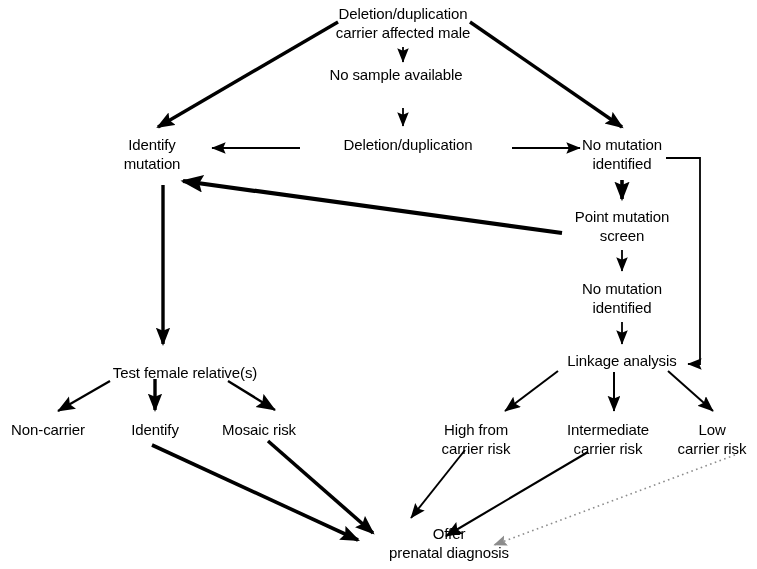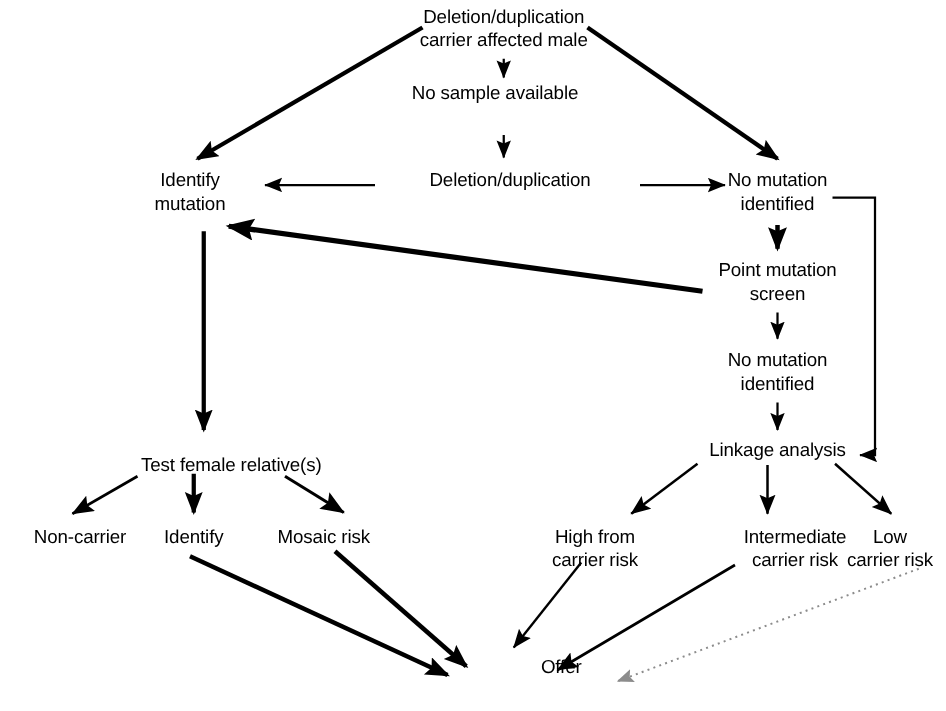--- a/index.html
+++ b/index.html
@@ -135,44 +135,45 @@
   </div>
 
   <div class="node" style="left:622px; top:351px;">
     <span class="line">Linkage analysis</span>
   </div>
 
   <div class="node" style="left:185px; top:351px;margin-top:12px;">
     <span class="line">Test female relative(s)</span>
   </div>
 
-  <div class="node" style="left:64px; top:420px;">
+  <div class="node" style="left:48px; top:420px;">
     <span class="line">Non-carrier</span>
   </div>
 
   <div class="node" style="left:155px; top:420px;">
     <span class="line">Identify</span>
   </div>
 
   <div class="node" style="left:259px; top:420px;text-align:right;">
     <span class="line">Mosaic risk</span>
   </div>
 
   <div class="node" style="left:476px; top:420px;">
     <span class="line">High from</span>
     <span class="line">carrier risk</span>
   </div>
 
-  <div class="node" style="left:636px; top:420px;">
+  <div class="node" style="left:608px; top:420px;">
     <span class="line">Intermediate</span>
     <span class="line">carrier risk</span>
   </div>
 
   <div class="node" style="left:712px; top:420px;">
     <span class="line">Low</span>
     <span class="line">carrier risk</span>
   </div>
 
   <div class="node" style="left:415px; top:524px;margin-left:34px;">
     <span class="line">Offer</span>
+    <span class="line">prenatal diagnosis</span>
   </div>
 
 </div>
 
 </body></html>

